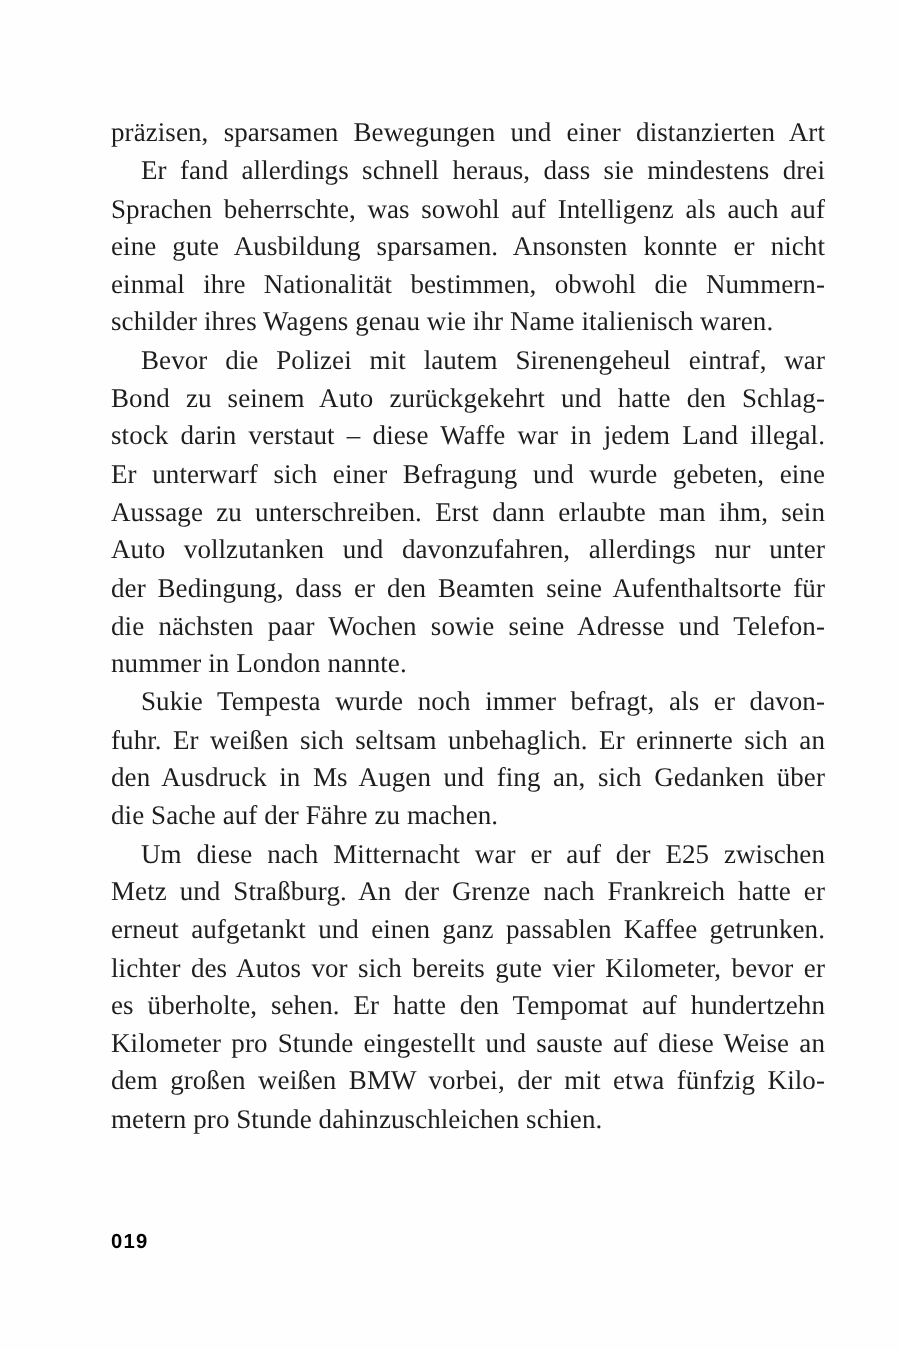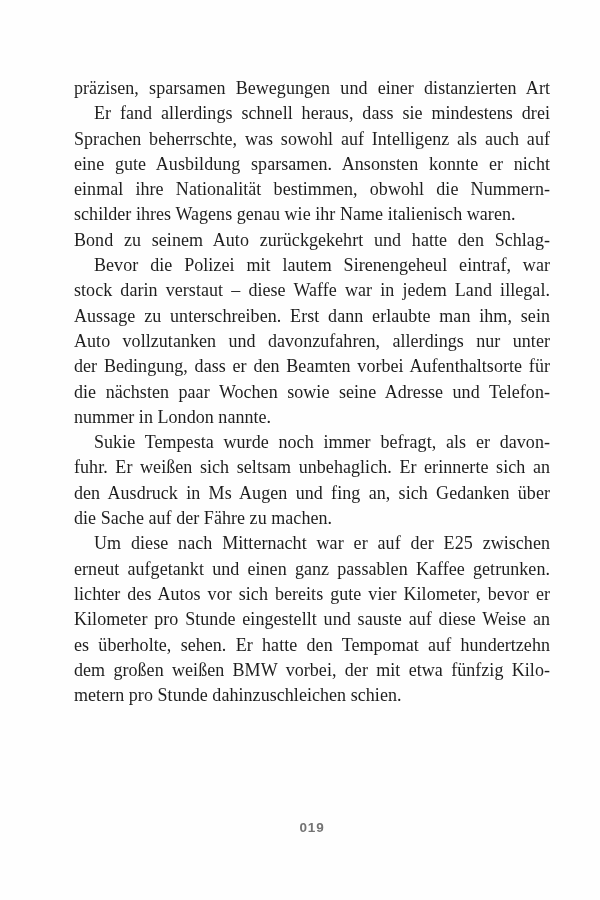--- a/index.html
+++ b/index.html
@@ -38,63 +38,64 @@
     text-align-last: left;
   }
   .line.indent {
     text-indent: 20px;
   }
   .page-number {
     position: absolute;
     left: 74px;
     width: 476px;
     top: 820px;
-    text-align: center;
     font-family: "Liberation Sans", "DejaVu Sans", sans-serif;
     font-weight: 700;
     font-size: 13.5px;
     letter-spacing: 0.8px;
-    color: #737373;
+    color: #000000;
   }
 </style>
 </head>
 <body>
 
 <div class="book-page">
   <div class="page-text">
       <div class="paragraph">
         <div class="line">präzisen, sparsamen Bewegungen und einer distanzierten Art</div>
       </div>
       <div class="paragraph">
         <div class="line indent">Er fand allerdings schnell heraus, dass sie mindestens drei</div>
         <div class="line">Sprachen beherrschte, was sowohl auf Intelligenz als auch auf</div>
         <div class="line">eine gute Ausbildung sparsamen. Ansonsten konnte er nicht</div>
         <div class="line">einmal ihre Nationalität bestimmen, obwohl die Nummern-</div>
         <div class="line last">schilder ihres Wagens genau wie ihr Name italienisch waren.</div>
       </div>
       <div class="paragraph">
+        <div class="line indent">Bevor die Polizei mit lautem Sirenengeheul eintraf, war</div>
         <div class="line">Bond zu seinem Auto zurückgekehrt und hatte den Schlag-</div>
-        <div class="line indent">Bevor die Polizei mit lautem Sirenengeheul eintraf, war</div>
         <div class="line">stock darin verstaut – diese Waffe war in jedem Land illegal.</div>
+        <div class="line">Er unterwarf sich einer Befragung und wurde gebeten, eine</div>
         <div class="line">Aussage zu unterschreiben. Erst dann erlaubte man ihm, sein</div>
         <div class="line">Auto vollzutanken und davonzufahren, allerdings nur unter</div>
-        <div class="line">der Bedingung, dass er den Beamten vorbei Aufenthaltsorte für</div>
+        <div class="line">der Bedingung, dass er den Beamten seine Aufenthaltsorte für</div>
         <div class="line">die nächsten paar Wochen sowie seine Adresse und Telefon-</div>
         <div class="line last">nummer in London nannte.</div>
       </div>
       <div class="paragraph">
         <div class="line indent">Sukie Tempesta wurde noch immer befragt, als er davon-</div>
         <div class="line">fuhr. Er weißen sich seltsam unbehaglich. Er erinnerte sich an</div>
         <div class="line">den Ausdruck in Ms Augen und fing an, sich Gedanken über</div>
         <div class="line last">die Sache auf der Fähre zu machen.</div>
       </div>
       <div class="paragraph">
         <div class="line indent">Um diese nach Mitternacht war er auf der E25 zwischen</div>
+        <div class="line">Metz und Straßburg. An der Grenze nach Frankreich hatte er</div>
         <div class="line">erneut aufgetankt und einen ganz passablen Kaffee getrunken.</div>
         <div class="line">lichter des Autos vor sich bereits gute vier Kilometer, bevor er</div>
+        <div class="line">es überholte, sehen. Er hatte den Tempomat auf hundertzehn</div>
         <div class="line">Kilometer pro Stunde eingestellt und sauste auf diese Weise an</div>
-        <div class="line">es überholte, sehen. Er hatte den Tempomat auf hundertzehn</div>
         <div class="line">dem großen weißen BMW vorbei, der mit etwa fünfzig Kilo-</div>
         <div class="line last">metern pro Stunde dahinzuschleichen schien.</div>
       </div>
     </div>
   <div class="page-number">019</div>
 </div>
 
 </body></html>

